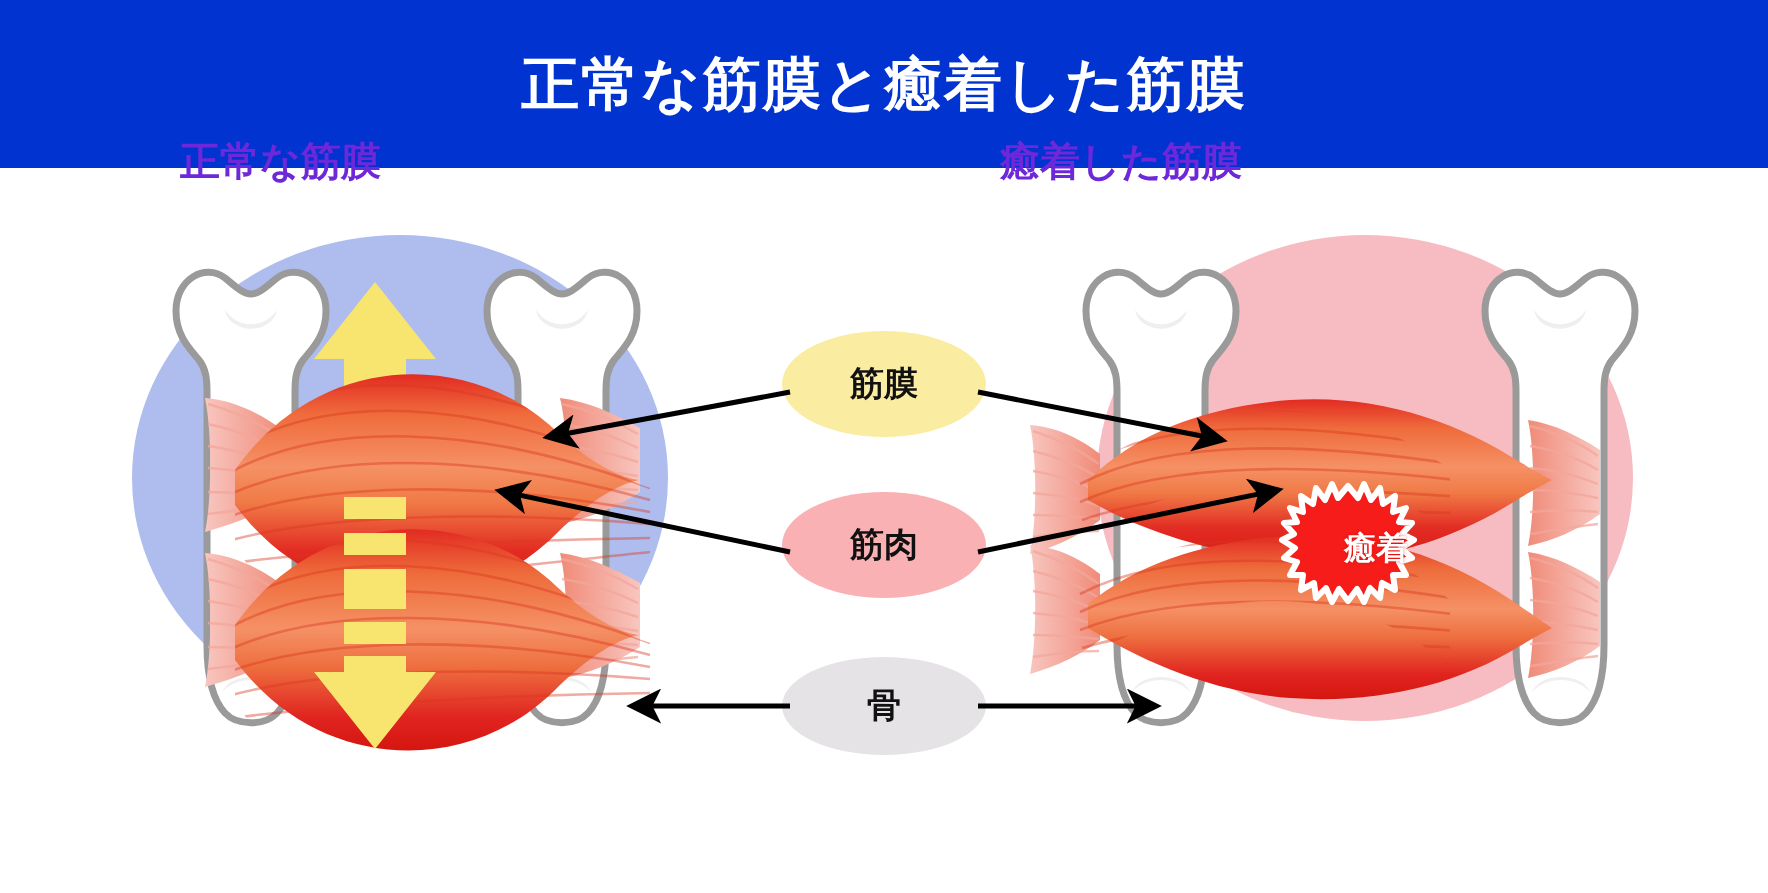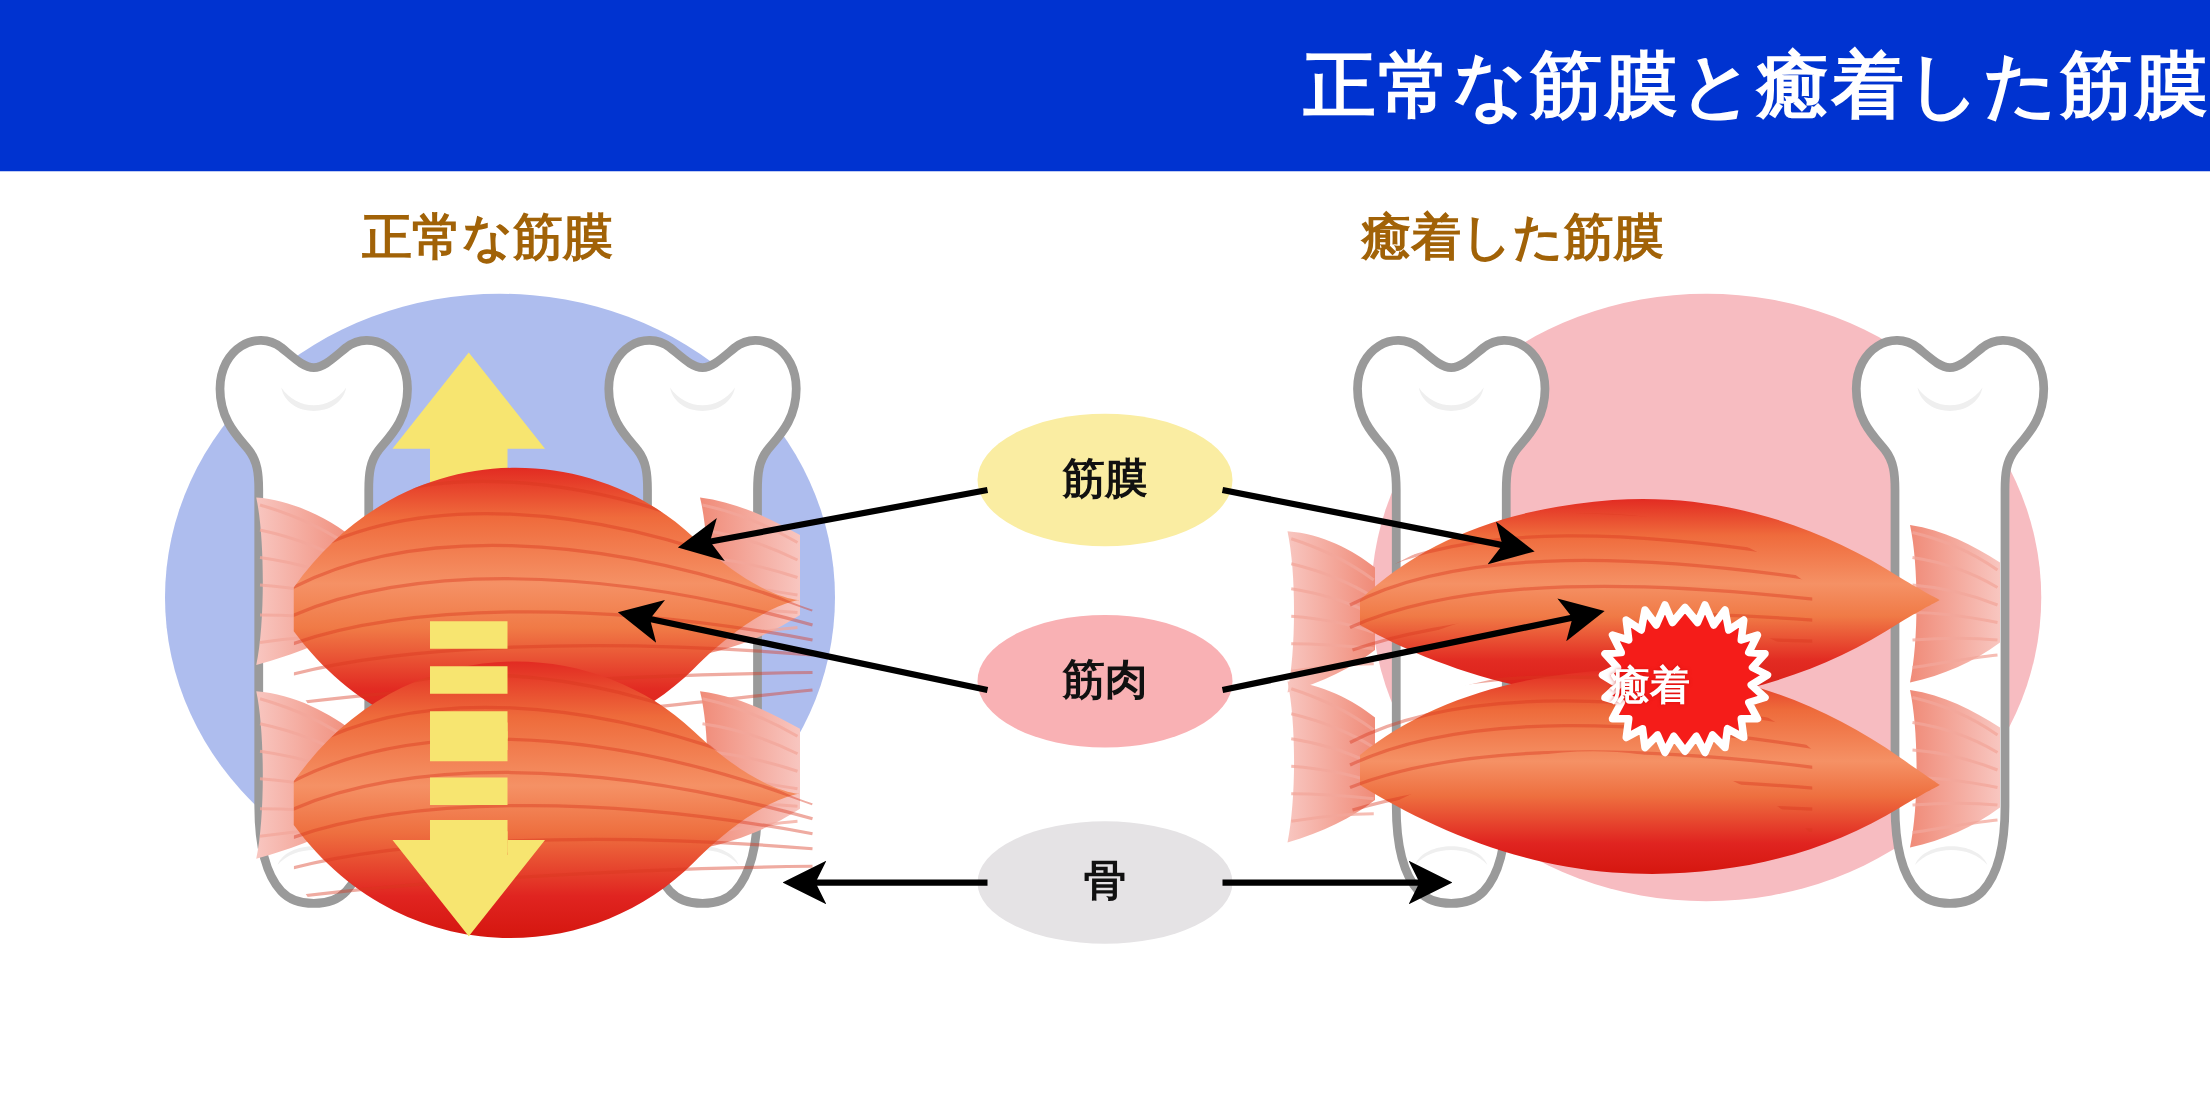--- a/index.html
+++ b/index.html
@@ -1,38 +1,38 @@
 <!DOCTYPE html>
 <html><head>
 <meta charset="utf-8">
 <style>
   html,body{margin:0;padding:0;background:#ffffff;}
   body{width:1768px;height:893px;font-family:"Liberation Sans","DejaVu Sans",sans-serif;overflow:hidden;}
   #page{position:relative;width:1768px;height:893px;background:#ffffff;}
 
   
-  .header{position:absolute;left:0;top:0;width:1768px;height:137px;background:#0033d0;
-          display:flex;align-items:center;justify-content:flex-end;}
+  .header{position:absolute;left:0;top:0;width:1768px;height:168px;background:#0033d0;
+          display:flex;align-items:center;justify-content:center;}
   .header-title{color:#ffffff;font-size:58px;font-weight:bold;letter-spacing:2px;
                 line-height:1;white-space:nowrap;}
 
   
-  .caption{position:absolute;top:162px;font-size:40px;font-weight:bold;color:#a16207;
-           white-space:nowrap;text-align:center;}
+  .caption{position:absolute;top:134px;font-size:40px;font-weight:bold;color:#6d28d9;
+           white-space:nowrap;}
   .caption.left{left:180px;width:420px;}
   .caption.right{left:1000px;width:420px;}
 
   
   .stage{position:absolute;left:0;top:0;width:1768px;height:893px;}
 
   
   .legend-label{position:absolute;font-size:34px;font-weight:bold;color:#111111;
                 text-align:center;white-space:nowrap;line-height:1;}
   .badge-label{position:absolute;font-size:32px;font-weight:bold;color:#ffffff;
-               text-align:left;white-space:nowrap;line-height:1;
+               text-align:right;white-space:nowrap;line-height:1;
                text-shadow:0 0 3px rgba(200,0,0,.55);}
 </style>
 </head>
 <body>
 
 <div id="page">
 
   <div class="header">
     <div class="header-title">正常な筋膜と癒着した筋膜</div>
   </div>

